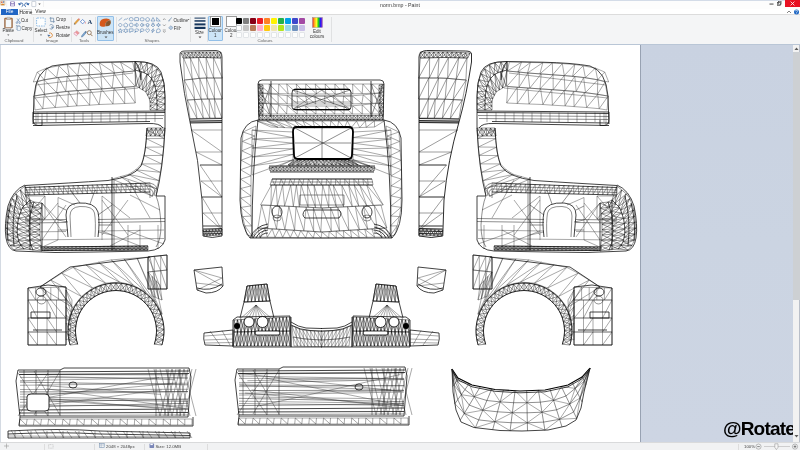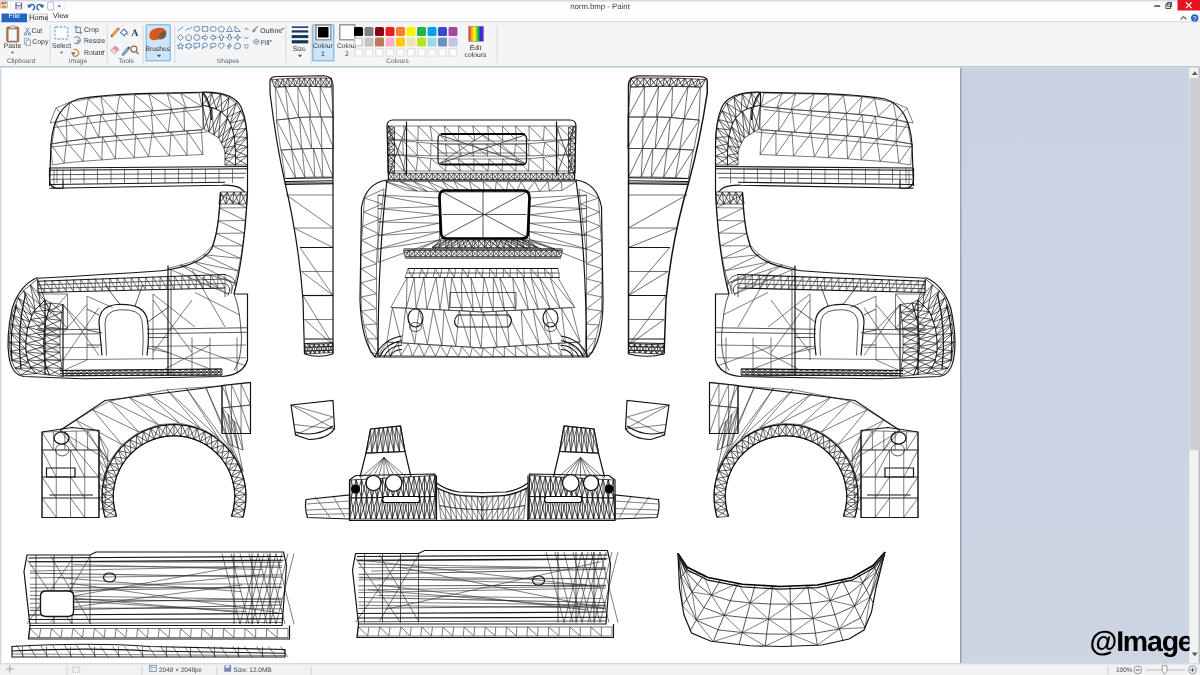--- a/index.html
+++ b/index.html
@@ -276,21 +276,21 @@
       <path class="O1" d="M452,369 L458,378 L472,385 L495,389.5 L520,391 L545,390 L568,385 L582,377 L590,368"></path>
       <path class="o" d="M452,370.8 L458,379.8 L472,386.8 L495,391.3 L520,392.8 L545,391.8 L568,386.8 L582,378.8 L590,369.8"></path>
       <path class="o" d="M452,369 L453,392 L456,410 L461,422 L474,427.5 L500,430.5 L522,431 L548,430 L566,426 L576,420 L581,408 L584,392 L590,368"></path>
       <path class="m2" d="M452.0,369.0 L457.0,380.8 L464.9,389.6 L474.3,396.7 L486.9,400.5 L500.2,401.9 L513.6,402.7 L527.0,402.7 L540.3,402.2 L553.6,400.3 L565.9,396.0 L575.2,388.4 L583.3,379.2 L590.0,368.0"></path>
       <path class="m2" d="M452.0,369.0 L455.5,382.8 L461.4,394.7 L469.3,405.1 L482.8,410.2 L497.5,411.8 L512.3,412.7 L527.1,412.8 L542.0,412.2 L556.6,409.8 L569.8,404.0 L577.7,393.3 L584.2,381.2 L590.0,368.0"></path>
       <path class="m2" d="M452.0,369.0 L454.0,384.8 L457.8,399.7 L464.3,413.5 L478.7,419.9 L494.8,421.7 L511.1,422.7 L527.3,422.8 L543.6,422.1 L559.6,419.3 L573.6,412.0 L580.1,398.1 L585.1,383.3 L590.0,368.0"></path>
     </g>
 </svg>
 <div id="wsgrad"></div>
 <div id="canvasedge"></div>
-<div id="watermark">@Image</div>
+<div id="watermark">@Rotate</div>
 <div id="vscroll"></div>
 <div class="abs" style="left:799px;top:0;width:1px;height:450px;background:#b9bfc9"></div>
 <div class="abs" style="left:0;top:44px;width:1px;height:398px;background:#d4dae2"></div>
 <div id="vthumb"></div>
 <svg class="abs" style="left:793px;top:45px" width="7" height="396" viewBox="0 0 7 396">
  <path d="M1.5,5 L3.5,2.5 L5.5,5Z" fill="#5a5a5a"></path>
  <path d="M1.5,390 L3.5,392.5 L5.5,390Z" fill="#5a5a5a"></path>
 </svg>
 
 <div id="titlebar"></div>

